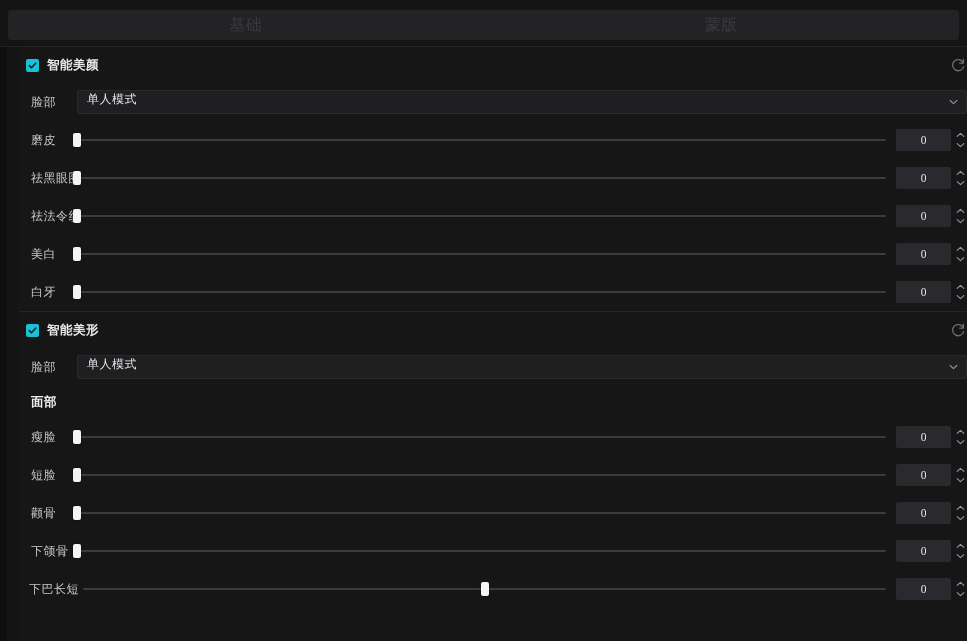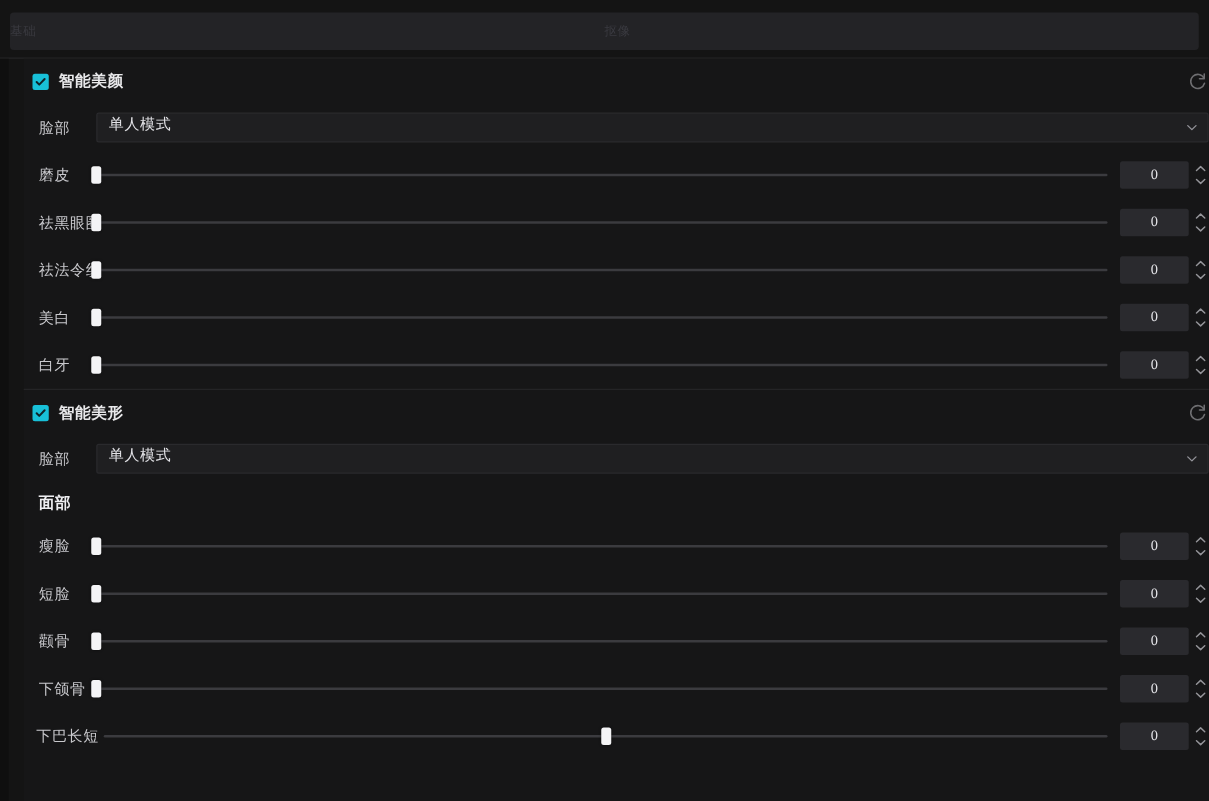--- a/index.html
+++ b/index.html
@@ -15,22 +15,22 @@
   .tabbar {
     position: absolute; left: 8px; top: 10px;
     width: 951px; height: 30px;
     background: #232326;
     border-radius: 3px;
     display: flex;
     overflow: hidden;
   }
   .tab {
     flex: 1 1 0;
-    display: flex; align-items: center; justify-content: flex-start;
-    font-size: 10px;
+    display: flex; align-items: center; justify-content: center;
+    font-size: 16px;
     color: #3a3a40;
     letter-spacing: .5px;
     cursor: default;
     height: 30px;
   }
   .tab.active {
     background: #56565e;
     color: #f2f2f4;
     border-radius: 3px;
   }
@@ -206,21 +206,21 @@
 </head>
 <body>
 
 <div id="app">
 
   <div class="tabbar">
     <div class="tab">
       <span>基础</span>
     </div>
     <div class="tab">
-      <span>抠像</span>
+      <span>蒙版</span>
     </div>
   </div>
 
   <div class="topdiv"></div>
   <div class="gutter"></div>
 
   <div class="body">
 
     <div class="sect-head">
       <div class="chk">

